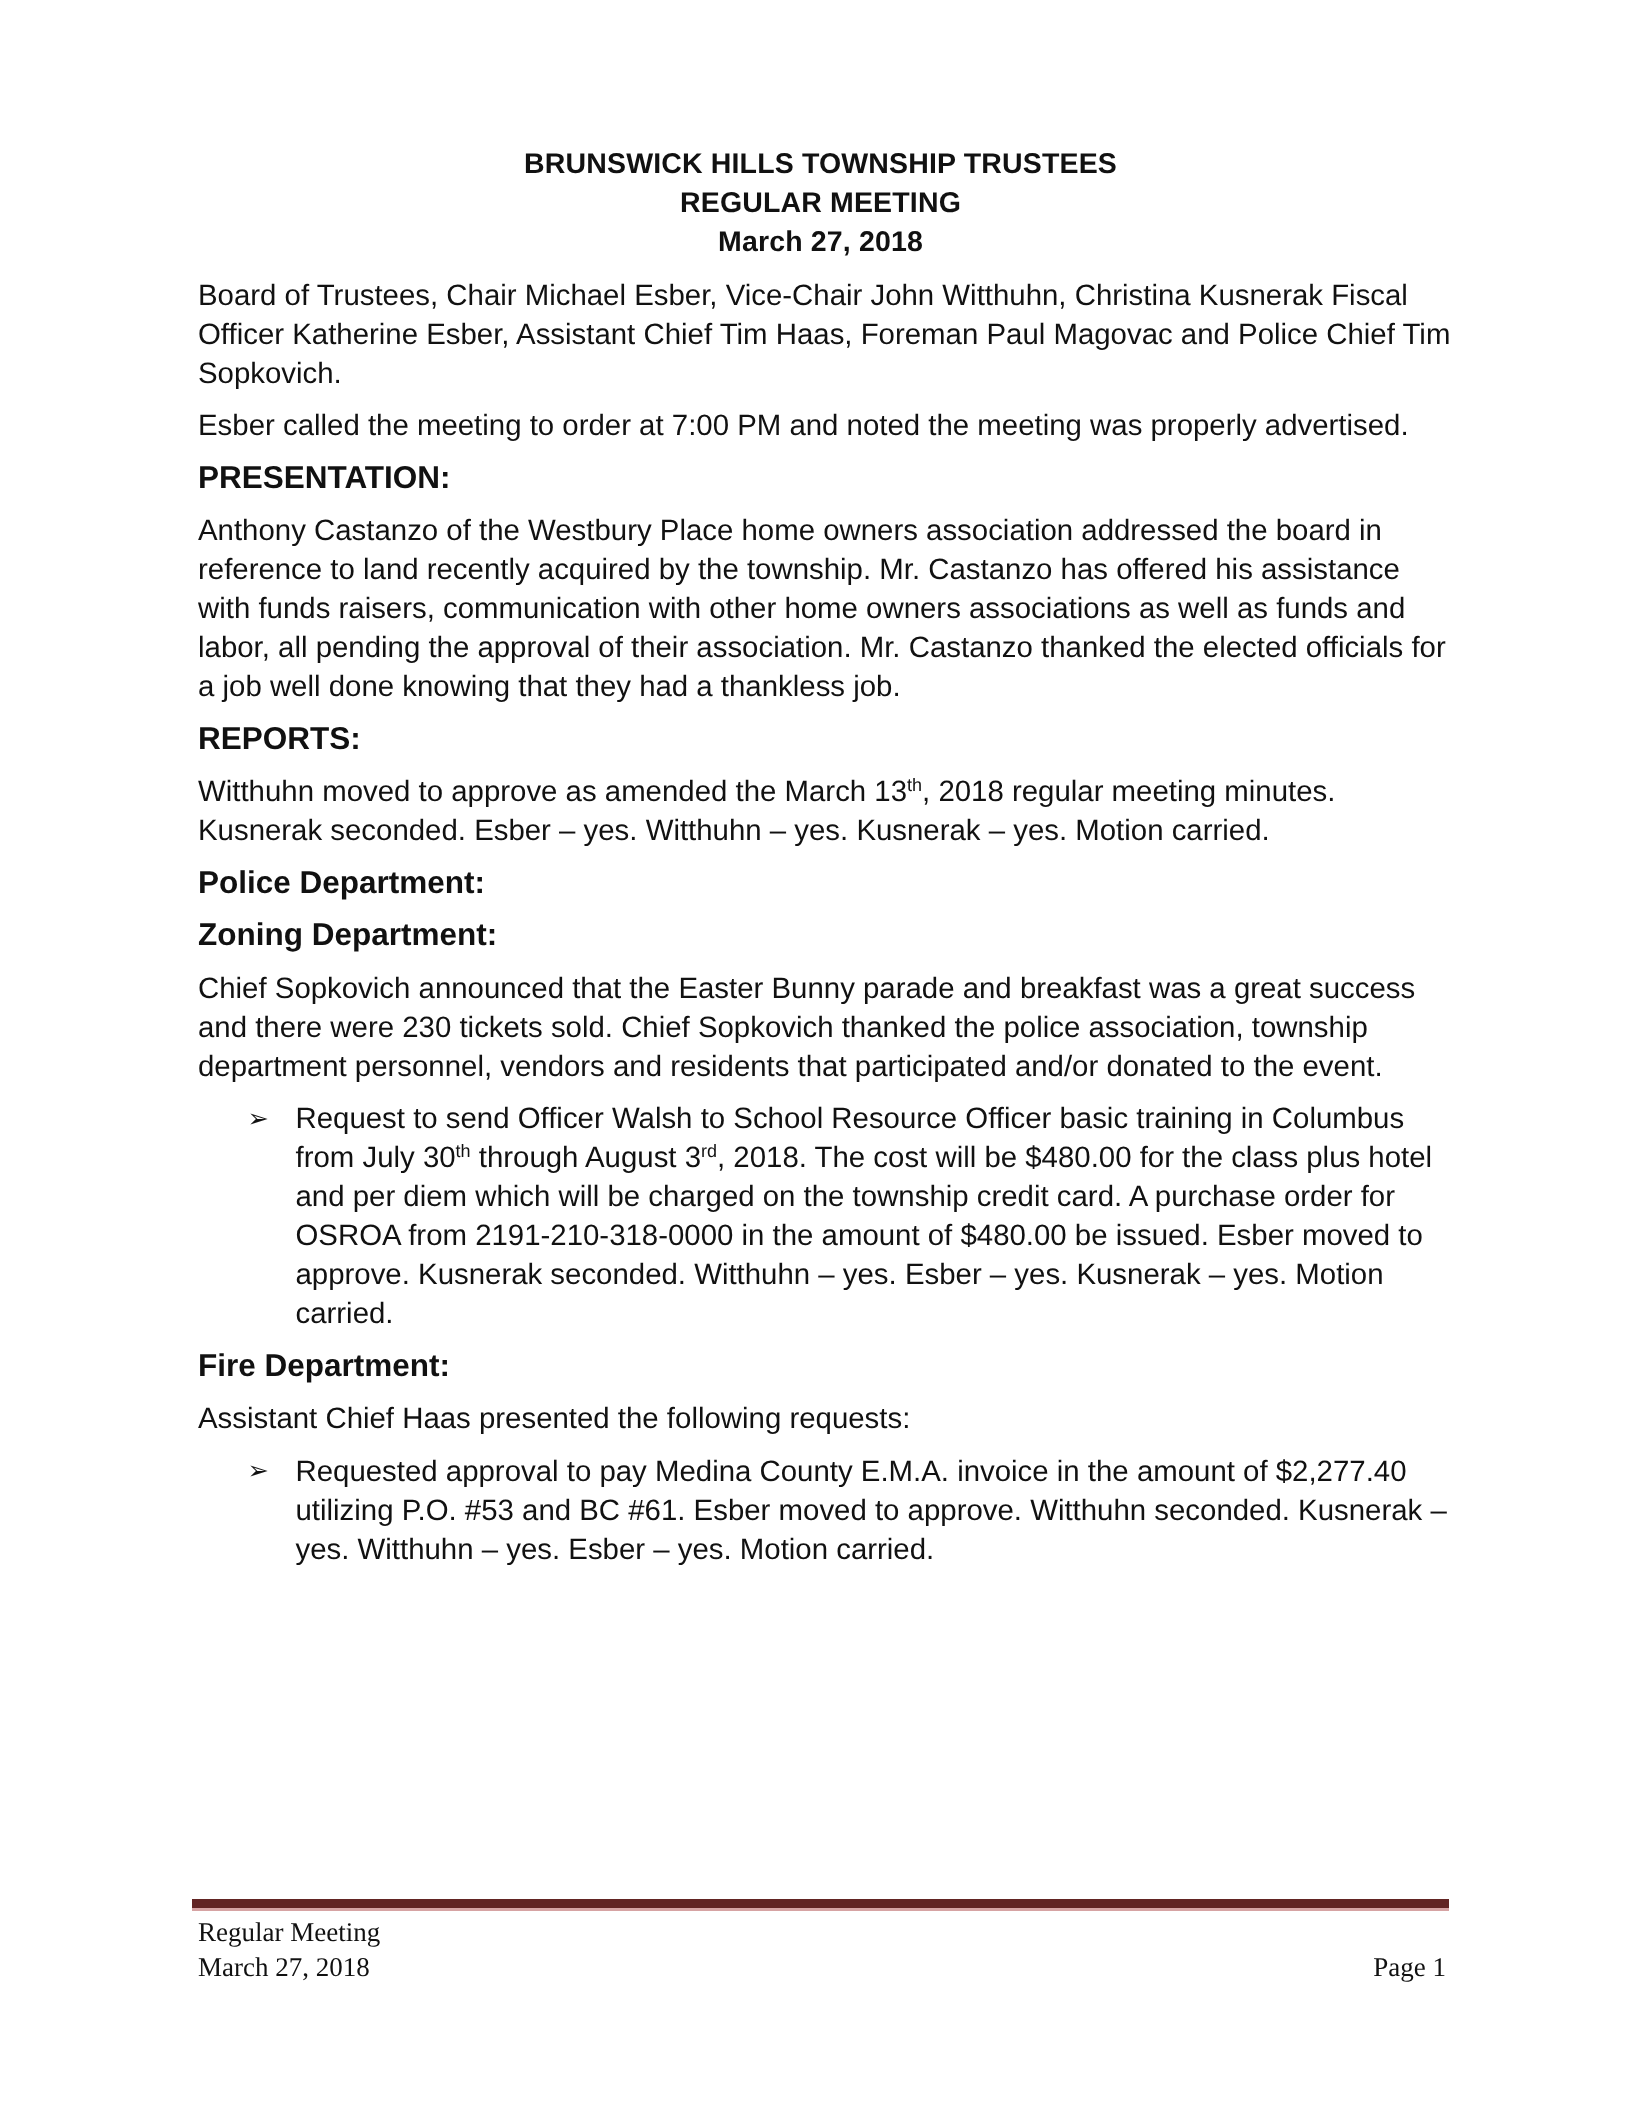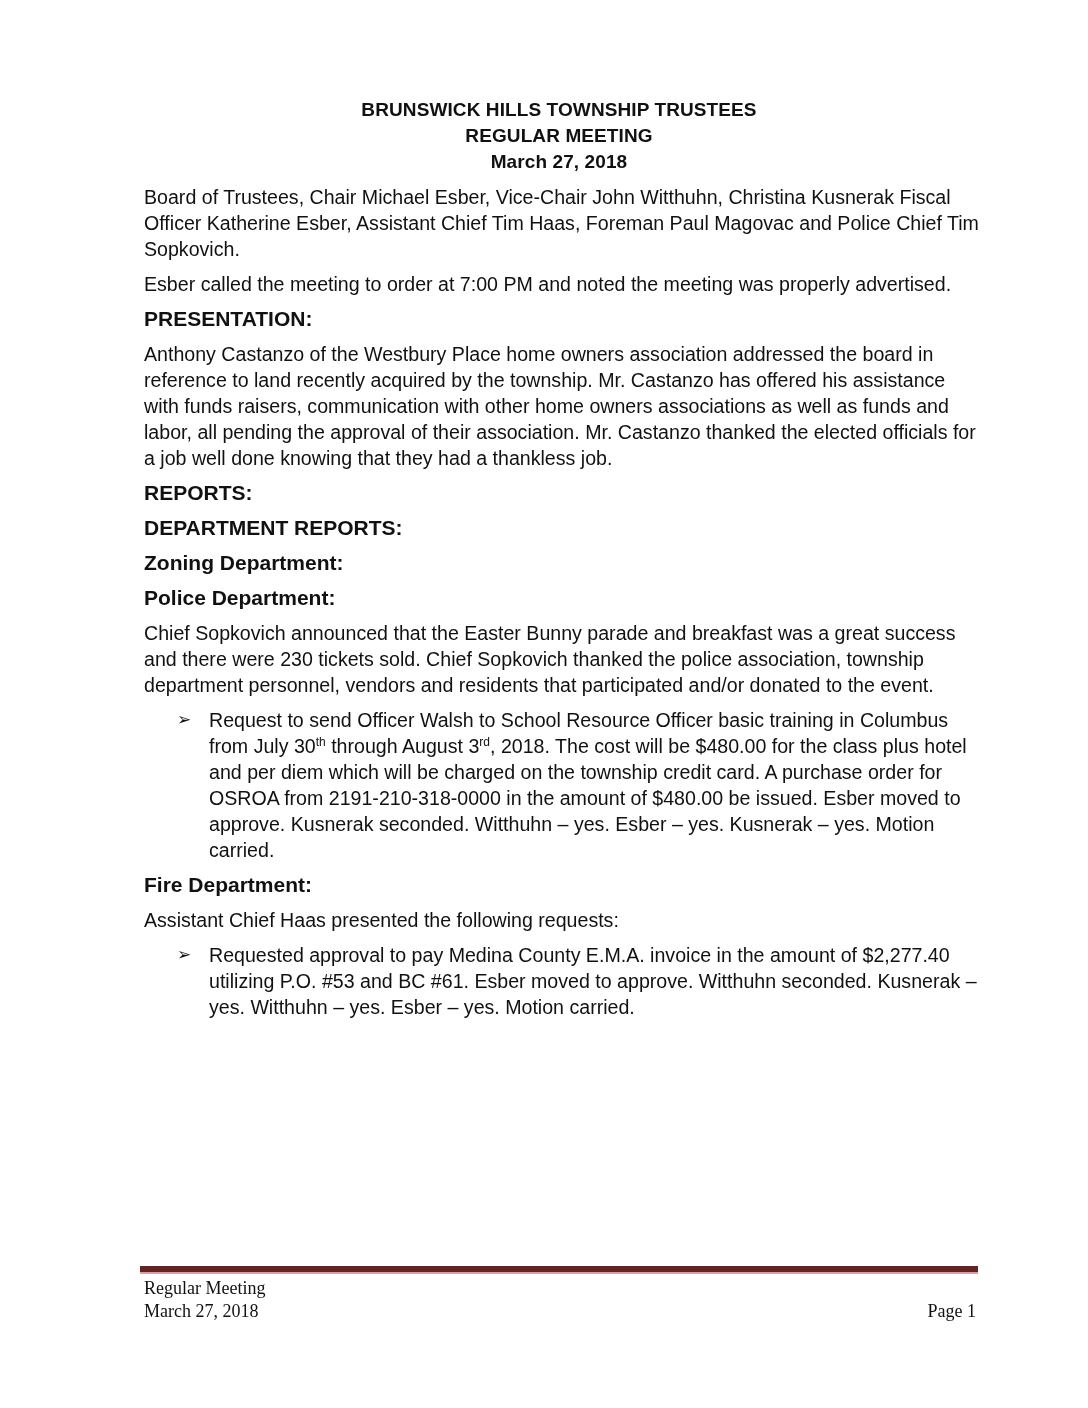--- a/index.html
+++ b/index.html
@@ -1,17 +1,17 @@
 <!DOCTYPE html>
 <html><head>
   <meta charset="utf-8">
   <style>
     html, body { margin: 0; padding: 0; background: #ffffff; }
     body { width: 1088px; height: 1408px; position: relative; overflow: hidden; color: #111; }
-    .page { position: absolute; left: 16px; top: 0; width: 936px; height: 1408px; }
+    .page { position: absolute; left: 4px; top: 0; width: 936px; height: 1408px; }
     .content {
       position: absolute; left: 128px; top: 97px; width: 840px;
       font-family: "Liberation Sans", sans-serif; font-size: 19.6px; line-height: 26px;
     }
     .title-block { text-align: center; font-weight: bold; font-size: 19px; line-height: 26px; margin-left: -10px; }
     .title-block div { letter-spacing: 0.1px; }
     p { margin: 0; }
     .para { margin-top: 9px; }
     .first-para { margin-top: 11px; }
     .heading { font-weight: bold; margin-top: 9px; font-size: 21px; }
@@ -44,24 +44,24 @@
       <div>March 27, 2018</div>
     </div>
 
     <p class="para">Board of Trustees, Chair Michael Esber, Vice-Chair John Witthuhn, Christina Kusnerak Fiscal Officer Katherine Esber, Assistant Chief Tim Haas, Foreman Paul Magovac and Police Chief Tim Sopkovich.</p>
     <p class="para">Esber called the meeting to order at 7:00 PM and noted the meeting was properly advertised.</p>
 
     <div class="heading">PRESENTATION:</div>
     <p class="para">Anthony Castanzo of the Westbury Place home owners association addressed the board in reference to land recently acquired by the township. Mr. Castanzo has offered his assistance with funds raisers, communication with other home owners associations as well as funds and labor, all pending the approval of their association. Mr. Castanzo thanked the elected officials for a job well done knowing that they had a thankless job.</p>
 
     <div class="heading">REPORTS:</div>
+    <p class="para"><span>Witthuhn moved to approve as amended the March 13</span><sup>th</sup><span>, 2018 regular meeting minutes. Kusnerak seconded. Esber – yes. Witthuhn – yes. Kusnerak – yes. Motion carried.</span></p>
 
-    <div class="heading">DEPARTMENT REPORTS:</div>
+    <div class="heading">Police Department:</div>
     <div class="heading">Zoning Department:</div>
-    <div class="heading">Police Department:</div>
     <p class="para">Chief Sopkovich announced that the Easter Bunny parade and breakfast was a great success and there were 230 tickets sold. Chief Sopkovich thanked the police association, township department personnel, vendors and residents that participated and/or donated to the event.</p>
 
     <div class="bullet">
       <span class="arrow">➢</span>
       <span>Request to send Officer Walsh to School Resource Officer basic training in Columbus from July 30</span><sup>th</sup><span> through August 3</span><sup>rd</sup><span>, 2018. The cost will be $480.00 for the class plus hotel and per diem which will be charged on the township credit card. A purchase order for OSROA from 2191-210-318-0000 in the amount of $480.00 be issued. Esber moved to approve. Kusnerak seconded. Witthuhn – yes. Esber – yes. Kusnerak – yes. Motion carried.</span>
     </div>
 
     <div class="heading">Fire Department:</div>
     <p class="para">Assistant Chief Haas presented the following requests:</p>
 

